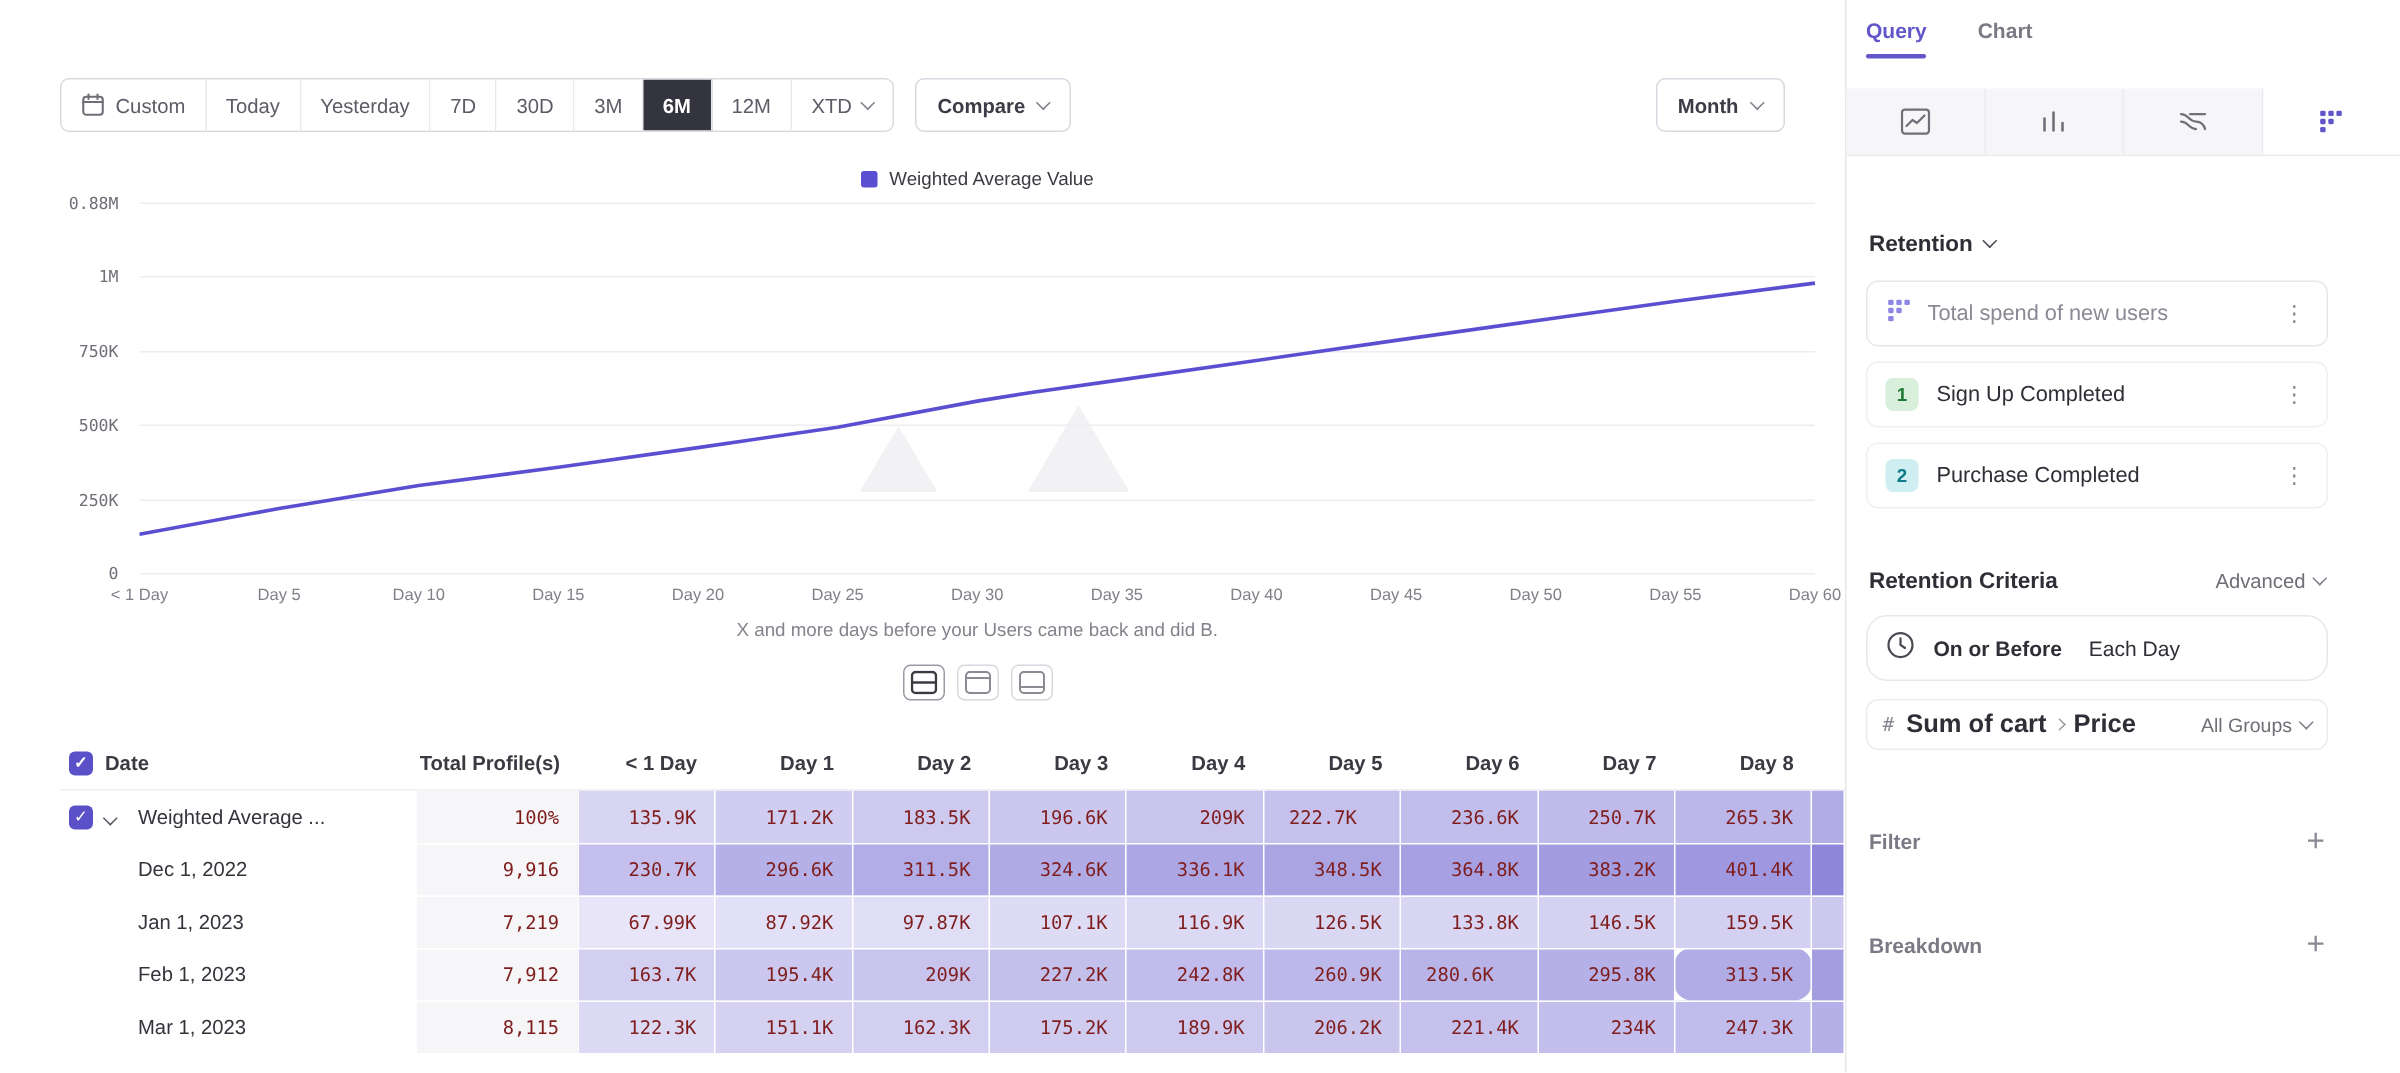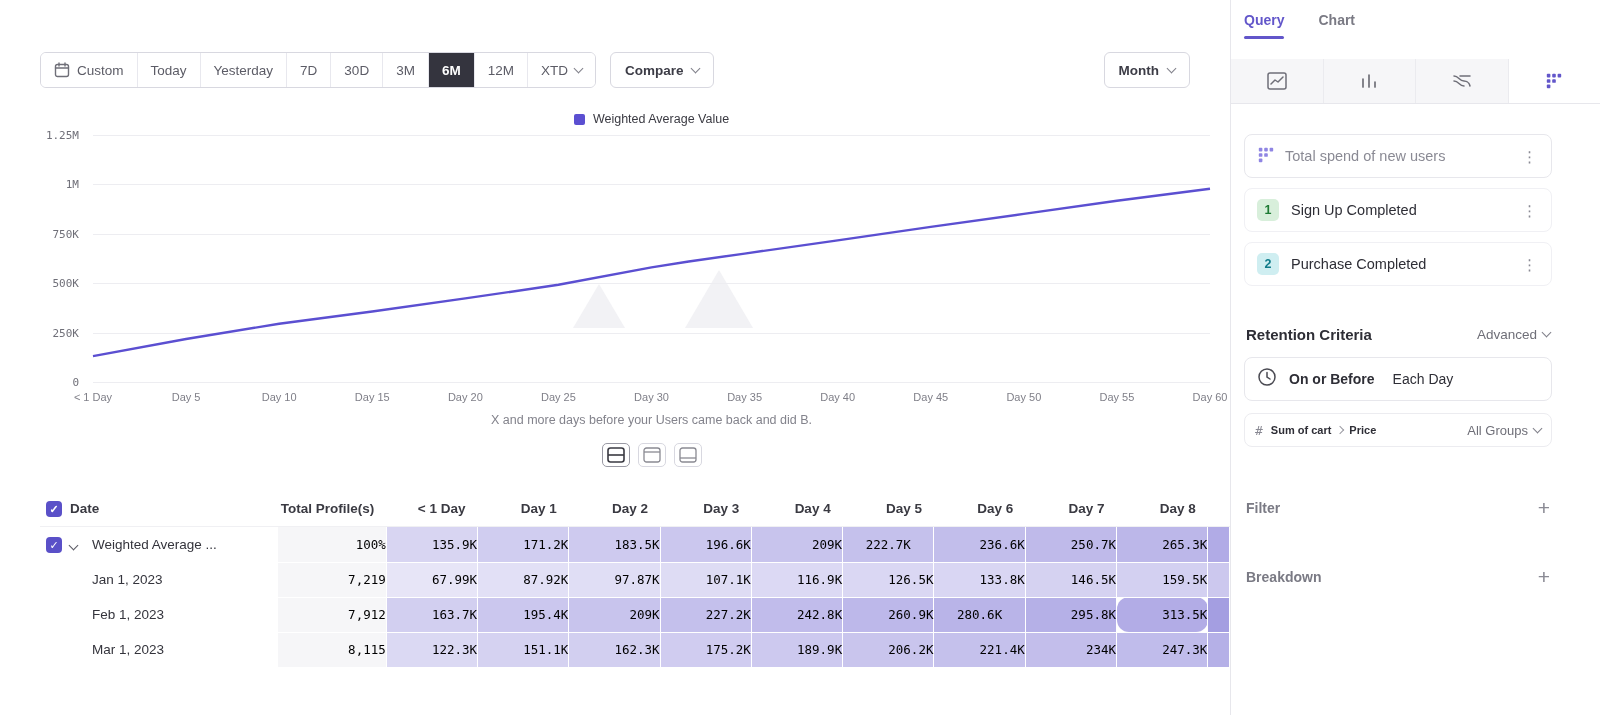--- a/index.html
+++ b/index.html
@@ -46,22 +46,22 @@
   .tgl svg rect,.tgl svg line{stroke:#8a8a92;stroke-width:1.3;fill:none;}
   .tgl.selected{border-color:#9a9aa4;}
   .tgl.selected svg rect,.tgl.selected svg line{stroke:#3a3a42;stroke-width:1.6;}
 
   
   .table-wrap{margin:24px 0 0 40px;}
   table{border-collapse:collapse;table-layout:fixed;}
   th,td{height:35px;vertical-align:middle;}
   thead th{font-size:13.5px;font-weight:700;color:#3a3a42;text-align:right;padding:0 12px 0 0;border-bottom:1px solid #f0f0f3;}
   thead th.left{text-align:left;padding:0;}
-  td.num{font-family:"DejaVu Sans Mono",monospace;font-size:12.5px;text-align:right;
-    border:1.5px solid #fff;color:#000000;}
+  td.num{font-family:"DejaVu Sans Mono",monospace;font-size:12.5px;text-align:right;padding-right:12px;
+    border:1.5px solid #fff;color:#7f1d1d;}
   td.total{background:#f6f6f8;}
   .first-cell{display:flex;align-items:center;height:35px;gap:8px;padding-left:6px;font-size:13.5px;}
   .checkbox{width:16px;height:16px;border-radius:4px;background:#5a50c8;color:#fff;font-size:11px;line-height:16px;
     text-align:center;flex:none;cursor:pointer;}
   .rowchev{width:14px;flex:none;}
   .rowchev .chev{border-color:#5a5a64;margin-top:0;}
   .spacer16{width:16px;flex:none;}
   .spacer14{width:14px;flex:none;}
   .row-label{white-space:nowrap;overflow:hidden;text-overflow:ellipsis;color:#34343c;}
 
@@ -84,29 +84,29 @@
   .behavior-card .title{flex:1;white-space:nowrap;overflow:hidden;text-overflow:ellipsis;}
   .step-row{border:1px solid #f0f0f4;border-radius:8px;height:44px;display:flex;align-items:center;gap:12px;
     padding:0 12px;margin-top:10px;background:#fff;cursor:pointer;}
   .badge{width:22px;height:22px;border-radius:5px;display:flex;align-items:center;justify-content:center;
     font-size:12.5px;font-weight:700;flex:none;}
   .step-label{font-size:14.5px;color:#2e2e36;flex:1;}
   .kebab{color:#8a8a94;font-size:15px;cursor:pointer;padding:0 2px;line-height:1;}
   .criteria-head{display:flex;align-items:center;margin:40px 2px 14px;}
   .criteria-title{font-size:15px;font-weight:700;color:#2e2e36;flex:1;}
   .advanced{font-size:13.5px;color:#6f6f78;display:flex;align-items:center;gap:6px;cursor:pointer;}
-  .criteria-card{height:44px;gap:12px;cursor:pointer;}
+  .criteria-card{height:44px;gap:12px;cursor:pointer;border-radius:14px;}
   .cond{font-weight:700;font-size:14px;color:#2e2e36;}
   .freq{font-size:14px;color:#2e2e36;margin-left:6px;}
   .save-row{margin-top:40px;border:1px solid #e7e7ec;border-radius:8px;height:36px;display:flex;align-items:center;
     padding:0 12px;font-size:13.5px;font-weight:700;color:#2e2e36;cursor:pointer;background:#fff;}
   .measure-row{margin-top:12px;border:1px solid #ececf0;border-radius:8px;height:34px;display:flex;align-items:center;
     gap:8px;padding:0 10px;background:#fff;}
   .hash{color:#8a8a94;font-size:13px;font-family:"DejaVu Sans Mono",monospace;flex:none;}
-  .measure-label{font-size:11px;font-weight:700;color:#2e2e36;flex:1;display:flex;align-items:center;gap:6px;white-space:nowrap;overflow:hidden;}
+  .measure-label{font-size:17px;font-weight:700;color:#2e2e36;flex:1;display:flex;align-items:center;gap:6px;white-space:nowrap;overflow:hidden;}
   .caret-r{width:6px;height:6px;border-right:1.4px solid #9a9aa2;border-top:1.4px solid #9a9aa2;
     transform:rotate(45deg);display:inline-block;flex:none;}
   .group-select{font-size:13px;color:#6f6f78;display:flex;align-items:center;gap:6px;cursor:pointer;flex:none;}
   .add-section{display:flex;align-items:center;margin-top:50px;padding:0 2px;}
   .add-section.second{margin-top:48px;}
   .add-label{font-size:14px;font-weight:600;color:#7a7a84;flex:1;}
   .plus{font-size:21px;color:#8a8a94;cursor:pointer;line-height:1;font-weight:400;}
 </style>
 </head>
 <body>
@@ -183,21 +183,21 @@
           <div class="gridline" style="bottom: 98.8px;">
             <span class="ylabel">500K</span>
           </div>
           <div class="gridline" style="bottom: 148.2px;">
             <span class="ylabel">750K</span>
           </div>
           <div class="gridline" style="bottom: 197.6px;">
             <span class="ylabel">1M</span>
           </div>
           <div class="gridline" style="bottom: 247px;">
-            <span class="ylabel">1.25M</span>
+            <span class="ylabel">0.88M</span>
           </div>
           <svg viewBox="0 0 1000 1000" preserveAspectRatio="none" class="line-svg">
             <polyline points="0,891.28 83.33333333333333,821.8399999999999 166.66666666666666,760 250,710.4 333.3333333333333,657.6 416.6666666666667,602.4 500,532 533.3333333333334,508 583.3333333333334,476 666.6666666666666,422.4 750,368 833.3333333333334,315.20000000000005 916.6666666666666,262.4 1000,213.60000000000002" fill="none" stroke="#5b4fd1" stroke-width="2.4" vector-effect="non-scaling-stroke" stroke-linejoin="round"></polyline>
           </svg>
         </div>
       <div class="xaxis">
           <span class="xtick" style="left: 0%;">&lt; 1 Day</span>
           <span class="xtick" style="left: 8.33333%;">Day 5</span>
           <span class="xtick" style="left: 16.6667%;">Day 10</span>
           <span class="xtick" style="left: 25%;">Day 15</span>
@@ -285,20 +285,40 @@
               <td class="num" style="background: rgba(92, 80, 202, 0.24);">135.9K</td>
               <td class="num" style="background: rgba(92, 80, 202, 0.286);">171.2K</td>
               <td class="num" style="background: rgba(92, 80, 202, 0.3);">183.5K</td>
               <td class="num" style="background: rgba(92, 80, 202, 0.32);">196.6K</td>
               <td class="num" style="background: rgba(92, 80, 202, 0.337);">209K</td>
               <td class="num" style="background: rgba(92, 80, 202, 0.353); text-align: center;">222.7K</td>
               <td class="num" style="background: rgba(92, 80, 202, 0.373);">236.6K</td>
               <td class="num" style="background: rgba(92, 80, 202, 0.392);">250.7K</td>
               <td class="num" style="background: rgba(92, 80, 202, 0.41);">265.3K</td>
               <td class="num" style="background: rgba(92, 80, 202, 0.48);"></td>
+            </tr>
+            <tr>
+              <td>
+                <div class="first-cell">
+                  <span class="spacer16"></span>
+                  <span class="spacer14"></span>
+                  <span class="row-label">Dec 1, 2022</span>
+                </div>
+              </td>
+              <td class="num total">9,916</td>
+              <td class="num" style="background: rgba(92, 80, 202, 0.365);">230.7K</td>
+              <td class="num" style="background: rgba(92, 80, 202, 0.45);">296.6K</td>
+              <td class="num" style="background: rgba(92, 80, 202, 0.47);">311.5K</td>
+              <td class="num" style="background: rgba(92, 80, 202, 0.486);">324.6K</td>
+              <td class="num" style="background: rgba(92, 80, 202, 0.506);">336.1K</td>
+              <td class="num" style="background: rgba(92, 80, 202, 0.52);">348.5K</td>
+              <td class="num" style="background: rgba(92, 80, 202, 0.54);">364.8K</td>
+              <td class="num" style="background: rgba(92, 80, 202, 0.565);">383.2K</td>
+              <td class="num" style="background: rgba(92, 80, 202, 0.59);">401.4K</td>
+              <td class="num" style="background: rgba(92, 80, 202, 0.694);"></td>
             </tr>
             <tr>
               <td>
                 <div class="first-cell">
                   <span class="spacer16"></span>
                   <span class="spacer14"></span>
                   <span class="row-label">Jan 1, 2023</span>
                 </div>
               </td>
               <td class="num total">7,219</td>
@@ -391,20 +411,24 @@
             <rect x="14" y="2" width="4" height="4" rx="1"></rect>
             <rect x="2" y="8" width="4" height="4" rx="1"></rect>
             <rect x="8" y="8" width="4" height="4" rx="1"></rect>
             <rect x="2" y="14" width="4" height="4" rx="1"></rect>
           </svg>
         </div>
       </div>
 
     <div class="sb-body">
 
+      <div class="section-head">
+        <span>Retention</span>
+        <span class="chev"></span>
+      </div>
 
       <div class="card behavior-card">
         <span>
           <svg width="18" height="18" viewBox="0 0 20 20" fill="#8f85e3">
             <rect x="2" y="2" width="4" height="4" rx="1"></rect>
               <rect x="8" y="2" width="4" height="4" rx="1"></rect>
               <rect x="14" y="2" width="4" height="4" rx="1"></rect>
             <rect x="2" y="8" width="4" height="4" rx="1"></rect>
               <rect x="8" y="8" width="4" height="4" rx="1"></rect>
             <rect x="2" y="14" width="4" height="4" rx="1"></rect>

